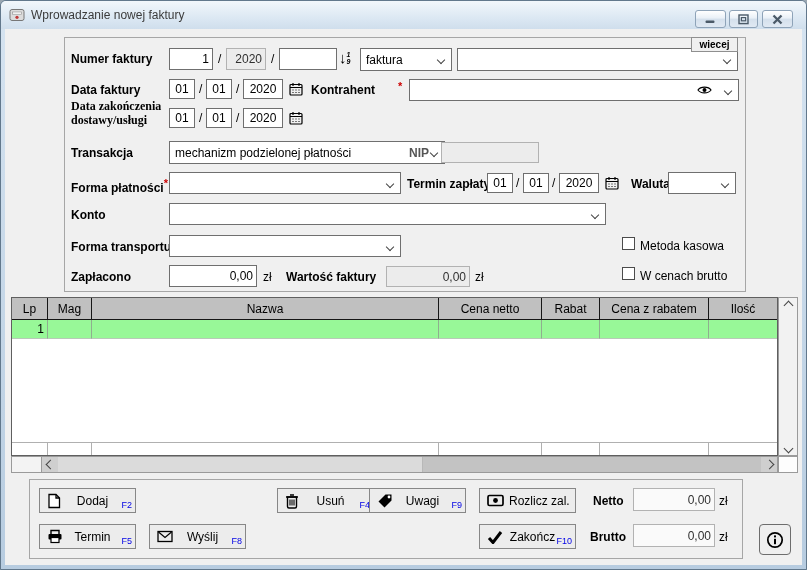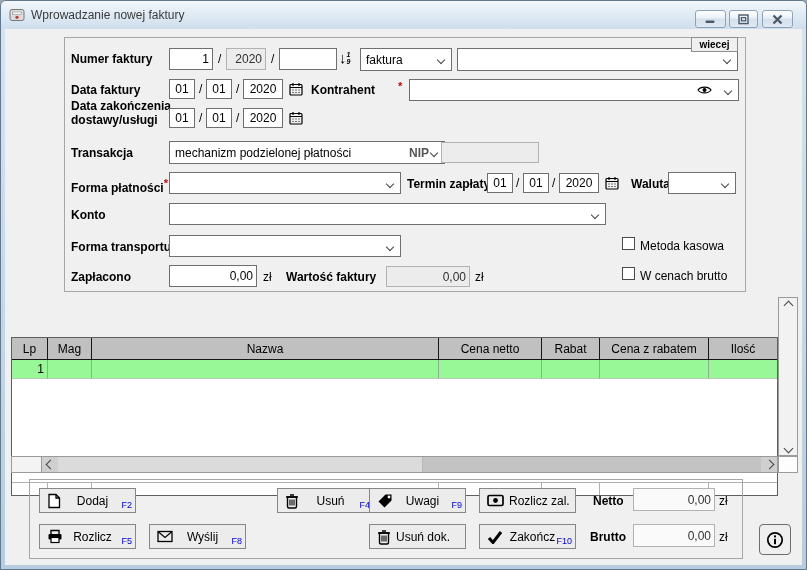--- a/index.html
+++ b/index.html
@@ -31,21 +31,21 @@
   .slash{position:absolute;font-size:12px;color:#000;}
   .calbtn{position:absolute;width:16px;height:16px;display:flex;align-items:center;justify-content:center;}
   .chkbox{position:absolute;width:13px;height:13px;background:#fff;border:1px solid #4b4b4b;}
   .groupbox{position:absolute;border:1px solid #a6a6a6;}
   .sorticon{position:absolute;display:flex;align-items:center;}
   .sorticon .arr{font-size:15px;font-weight:bold;line-height:16px;}
   .sorticon .nums{display:flex;flex-direction:column;font-size:7px;font-weight:bold;line-height:7px;font-style:normal;}
   #wiecej-btn{position:absolute;left:686px;top:8px;width:47px;height:15px;background:#f0f0f0;
        border:1px solid #8f8f8f;font-size:10px;font-weight:bold;display:flex;align-items:center;justify-content:center;}
   
-  #grid{position:absolute;left:6px;top:268px;width:767px;height:159px;border:1px solid #5f5f5f;background:#fff;margin-top:40px;}
+  #grid{position:absolute;left:6px;top:268px;width:767px;height:159px;border:1px solid #5f5f5f;background:#fff;}
   .trow{display:flex;}
   .th{height:22px;background:#c0c0c0;border-right:1px solid #161616;border-bottom:1px solid #161616;
       display:flex;align-items:center;justify-content:center;font-size:12px;color:#000;}
   .th:last-child{border-right:none;text-align:right;}
   .gc{height:19px;background:#98f898;border-right:1px solid #8fae8f;border-bottom:1px solid #b9c9b9;
       font-size:12px;display:flex;align-items:center;justify-content:flex-end;padding-right:3px;}
   .gc:last-child{border-right:none;}
   .ec{height:12px;background:#fff;border-right:1px solid #b0b0b0;}
   .ec:last-child{border-right:none;}
   #entry-row{position:absolute;bottom:0;left:0;right:0;border-top:1px solid #b0b0b0;}
@@ -150,21 +150,21 @@
       <span></span>
       <span class="eyebtn" style="right:26px;position:absolute;">
         <svg width="15" height="10">
             <path d="M1 5C3.5 1.2 11.5 1.2 14 5 11.5 8.8 3.5 8.8 1 5z" fill="none" stroke="#000" stroke-width="1.2"></path>
             <circle cx="7.5" cy="5" r="2" fill="#000"></circle>
           </svg>
       </span>
       <span class="cdown"></span>
     </div>
 
-    <span class="lbl" style="left:66px;top:70px;line-height:14px;font-weight:bold;">
+    <span class="lbl" style="left:66px;top:70px;line-height:14px;font-weight:bold;font-family:Liberation Serif, serif;">
       <span>Data zakończenia</span><br>
       <span>dostawy/usługi</span>
     </span>
     <input class="inp center" style="left: 164px; top: 79px; width: 26px; height: 20px;" value="01">
     <span class="slash" style="left:194px;top:82px;">/</span>
     <input class="inp center" style="left: 201px; top: 79px; width: 26px; height: 20px;" value="01">
     <span class="slash" style="left:231px;top:82px;">/</span>
     <input class="inp center" style="left: 238px; top: 79px; width: 40px; height: 20px;" value="2020">
     <span class="calbtn" style="left:283px;top:81px;">
       <svg width="14" height="14">
@@ -320,38 +320,30 @@
     <span class="money-lbl" style="left:588px;top:465px;font-weight:bold;">Netto</span>
     <input class="inp right dis" style="left: 628px; top: 459px; width: 82px; height: 23px; background: rgb(250, 250, 250);" value="0,00">
     <span class="money-lbl" style="left:714px;top:465px;">zł</span>
 
     <div class="abtn" style="left:34px;top:495px;">
       <svg width="16" height="15">
           <path d="M4 5V1.5h8V5" fill="none" stroke="#000" stroke-width="1.4"></path>
           <rect x="1.5" y="5" width="13" height="5.5" rx="1" fill="#000"></rect>
           <rect x="4" y="8.5" width="8" height="5" fill="#fff" stroke="#000" stroke-width="1.2"></rect>
         </svg>
-      <span class="albl">Rozlicz</span>
+      <span class="albl">Termin</span>
       <span class="fkey">F5</span>
     </div>
     <div class="abtn" style="left:144px;top:495px;">
       <svg width="16" height="13">
           <rect x="1" y="1.5" width="14" height="10" fill="none" stroke="#000" stroke-width="1.3"></rect>
           <path d="M1.5 2l6.5 5.5L14.5 2" fill="none" stroke="#000" stroke-width="1.2"></path>
         </svg>
       <span class="albl">Wyślij</span>
       <span class="fkey">F8</span>
-    </div>
-    <div class="abtn tight" style="left:364px;top:495px;">
-      <svg width="14" height="16">
-          <path d="M2.5 4h9v9.5a1.5 1.5 0 0 1-1.5 1.5H4a1.5 1.5 0 0 1-1.5-1.5z" fill="none" stroke="#000" stroke-width="1.4"></path>
-          <path d="M1 4h12M5 2h4" stroke="#000" stroke-width="1.4"></path>
-          <path d="M5 6.5v6M7 6.5v6M9 6.5v6" stroke="#000" stroke-width="1.1"></path>
-        </svg>
-      <span class="albl">Usuń dok.</span>
     </div>
     <div class="abtn" style="left:474px;top:495px;">
       <svg width="16" height="14">
           <path d="M2 8l4 4.5L14 2" fill="none" stroke="#000" stroke-width="3"></path>
         </svg>
       <span class="albl">Zakończ</span>
       <span class="fkey">F10</span>
     </div>
     <span class="money-lbl" style="left:585px;top:501px;font-weight:bold;">Brutto</span>
     <input class="inp right dis" style="left: 628px; top: 495px; width: 82px; height: 23px; background: rgb(250, 250, 250);" value="0,00">

